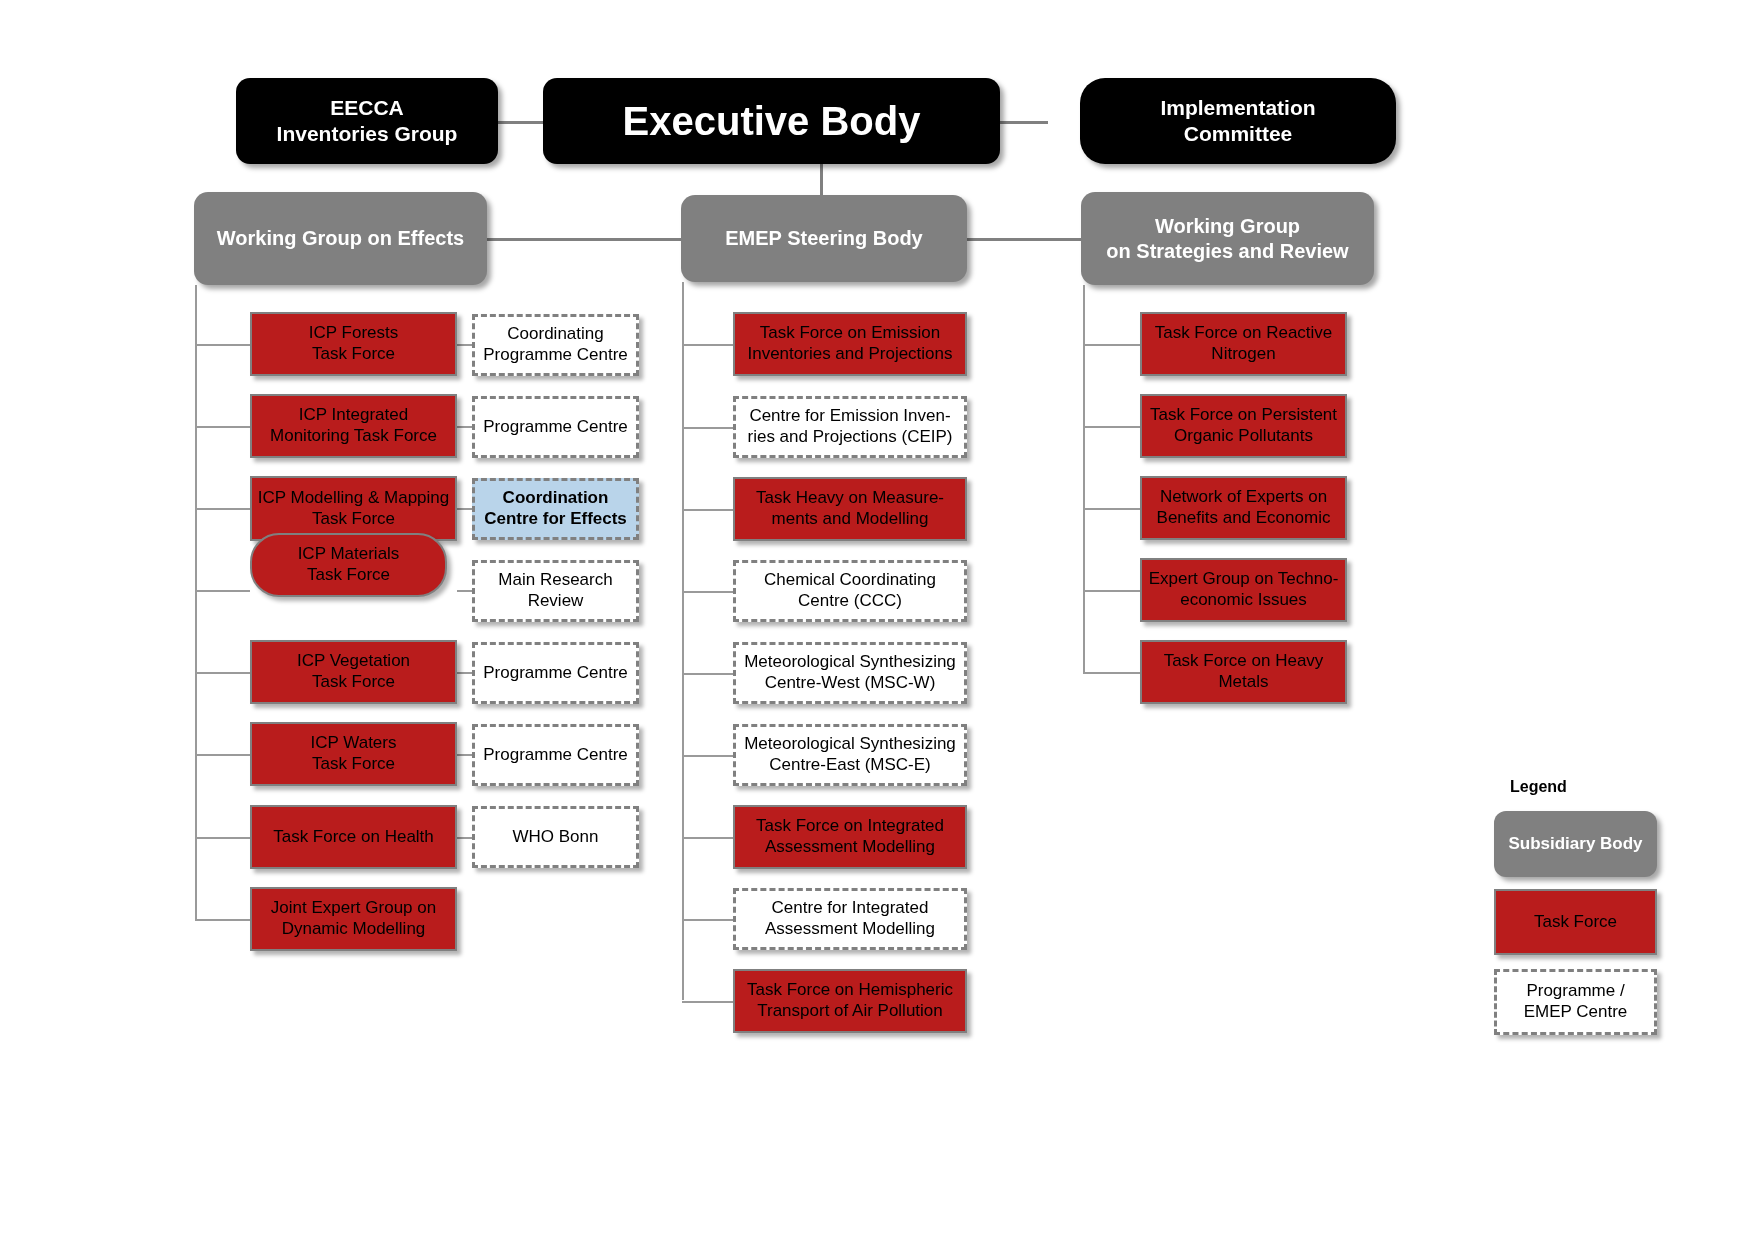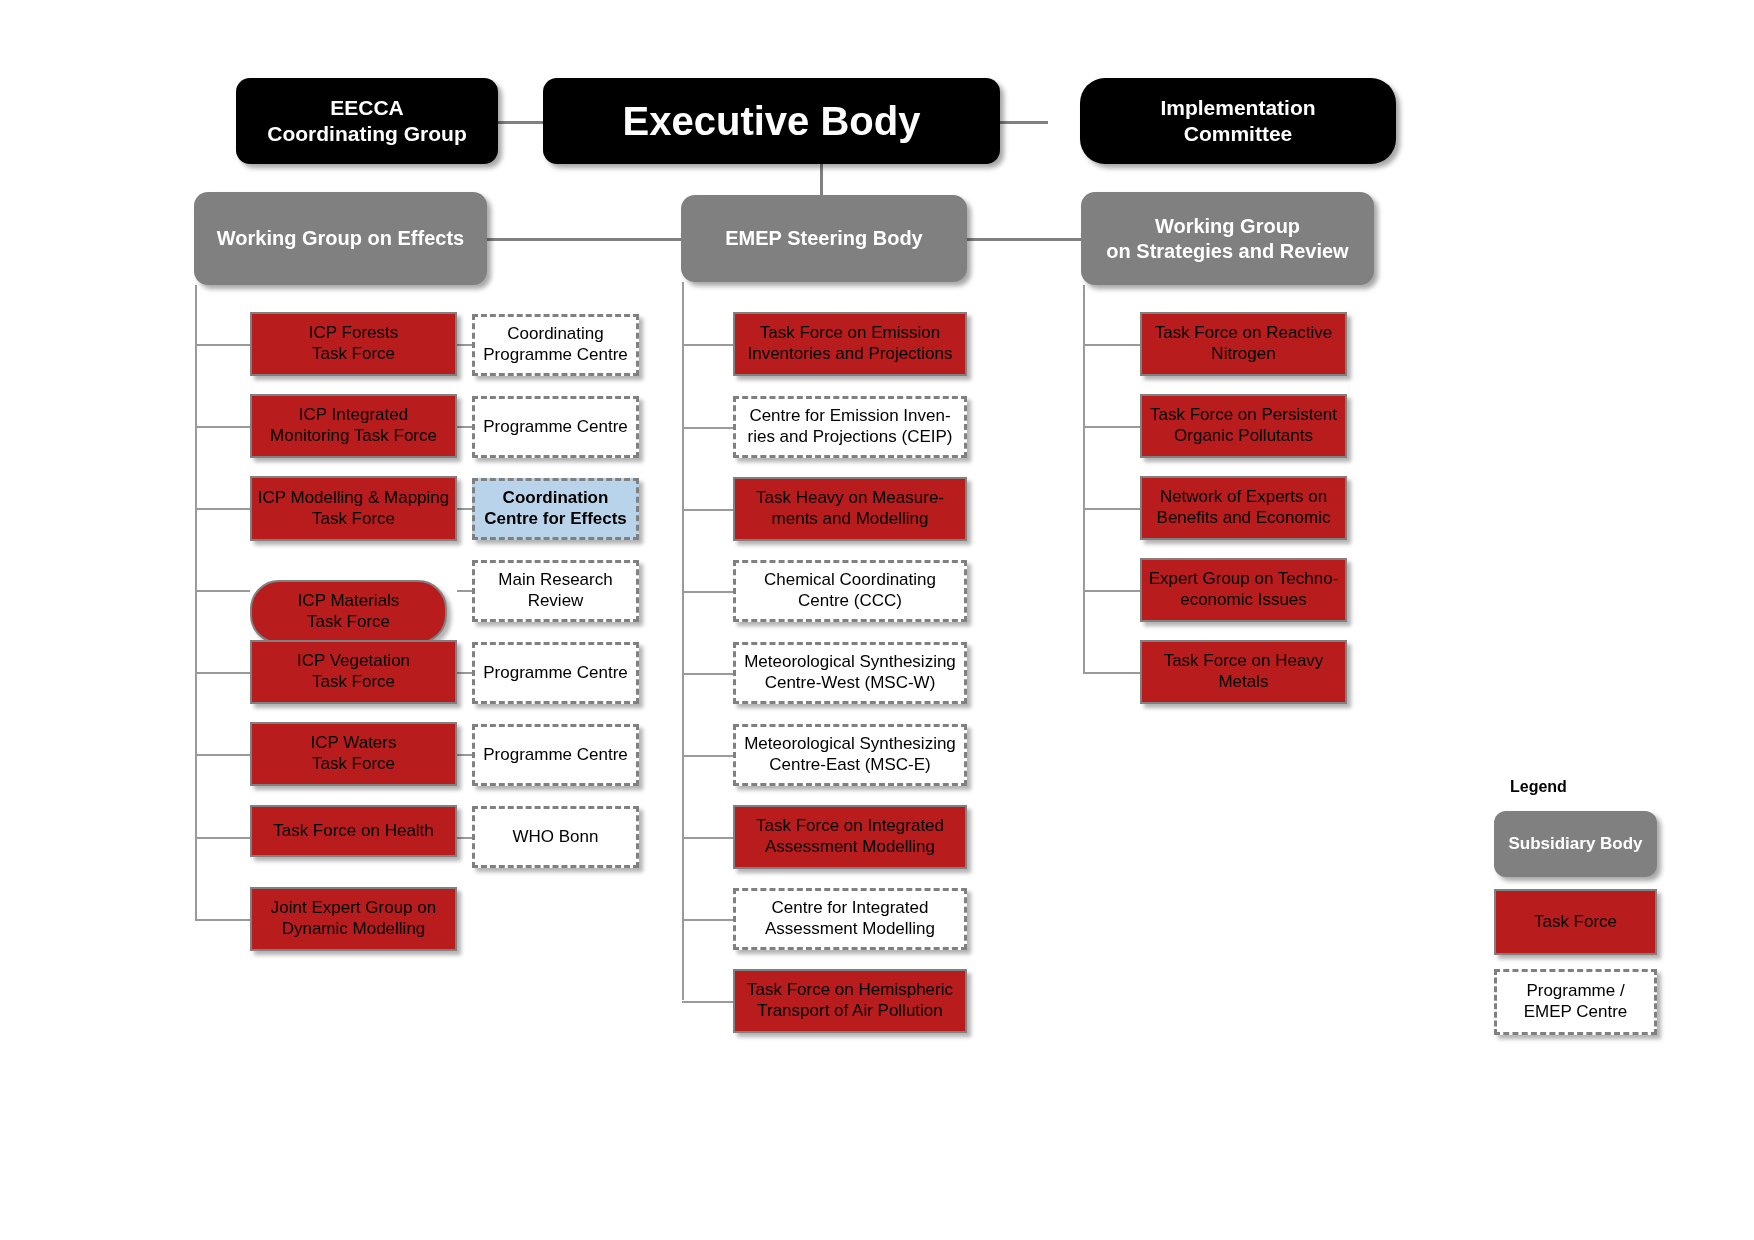--- a/index.html
+++ b/index.html
@@ -105,21 +105,21 @@
   <div class="line h" style="left:1000px; top:121px; width:48px;"></div>
 
   <div class="line v" style="left:820px; top:164px; height:36px;"></div>
 
   <div class="line h" style="left:487px; top:238px; width:195px;"></div>
   <div class="line h" style="left:966px; top:238px; width:116px;"></div>
 
   <div class="node top small" style="left:236px; top:78px; width:262px; height:86px;">
     <span class="label">
       <span>EECCA</span><br>
-      <span>Coordinating Group</span>
+      <span>Inventories Group</span>
     </span>
   </div>
 
   <div class="node top big" style="left:543px; top:78px; width:457px; height:86px;">
     <span class="label">Executive Body</span>
   </div>
 
   <div class="node top small" style="left:1080px; top:78px; width:316px; height:86px;border-radius:25px;">
     <span class="label">
       <span>Implementation</span><br>
@@ -176,39 +176,39 @@
       <span>ICP Integrated</span><br>
       <span>Monitoring Task Force</span>
     </span>
   </div>
   <div class="node task" style="left:250px; top:476px; width:207px; height:65px;">
     <span class="label">
       <span>ICP Modelling &amp; Mapping</span><br>
       <span>Task Force</span>
     </span>
   </div>
-  <div class="node task" style="left:250px; top:580px; width:197px; height:64px;border-radius:29px;">
+  <div class="node task" style="left:250px; top:533px; width:197px; height:64px;border-radius:29px;">
     <span class="label">
       <span>ICP Materials</span><br>
       <span>Task Force</span>
     </span>
   </div>
   <div class="node task" style="left:250px; top:640px; width:207px; height:64px;">
     <span class="label">
       <span>ICP Vegetation</span><br>
       <span>Task Force</span>
     </span>
   </div>
   <div class="node task" style="left:250px; top:722px; width:207px; height:64px;">
     <span class="label">
       <span>ICP Waters</span><br>
       <span>Task Force</span>
     </span>
   </div>
-  <div class="node task" style="left:250px; top:805px; width:207px; height:52px;">
+  <div class="node task" style="left:250px; top:805px; width:207px; height:64px;">
     <span class="label">Task Force on Health</span>
   </div>
   <div class="node task" style="left:250px; top:887px; width:207px; height:64px;">
     <span class="label">
       <span>Joint Expert Group on</span><br>
       <span>Dynamic Modelling</span>
     </span>
   </div>
 
   <div class="node centre" style="left:472px; top:314px; width:167px; height:62px;align-items:center;">

